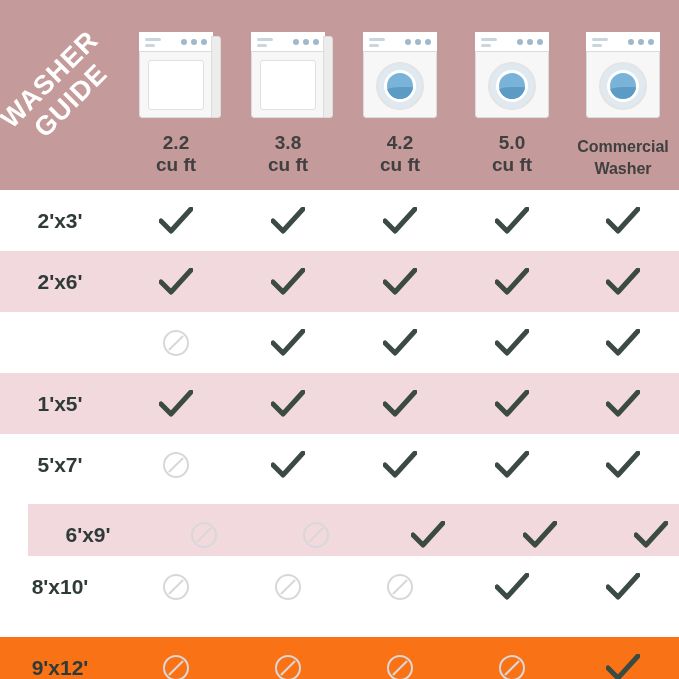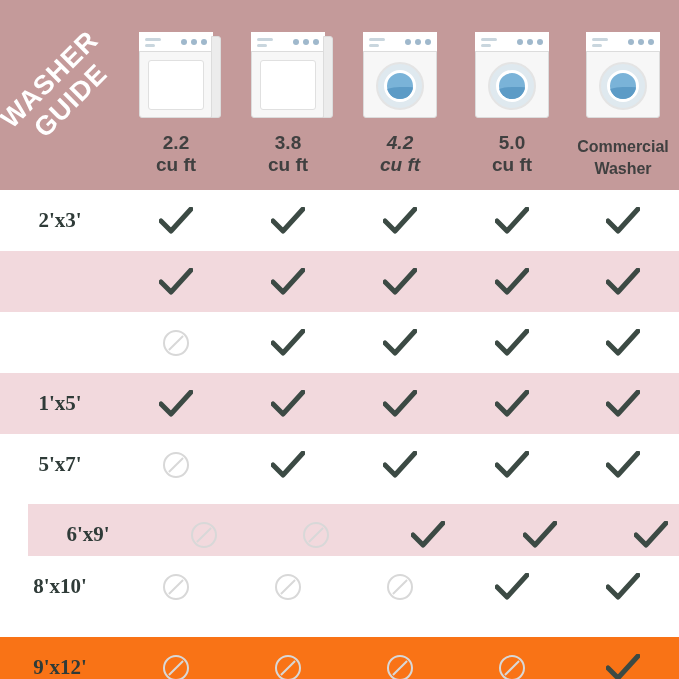--- a/index.html
+++ b/index.html
@@ -84,21 +84,20 @@
     line-height: 22px;
   }
 
   
   .row {
     position: absolute;
     left: 0;
     width: 679px;
     height: 61px;
     box-sizing: border-box;
-    font-family: Liberation Serif, serif;
   }
   .row.odd  { background: #ffffff; }
   .row.even { background: #f2d9dd; }
   .row.last { background: #f97316; margin-top: 20px; }
 
   .row .label {
     position: absolute;
     left: 0; top: 0;
     width: 120px;
     height: 61px;
@@ -258,21 +257,21 @@
                 <div class="wknob" style="right:16px"></div>
                 <div class="wknob" style="right:6px"></div>
               </div>
               <div class="wdoor-square"></div>
               <div class="wside"></div>
             </div>
           </div>
           <div class="cap">3.8
 cu ft</div>
         </div>
-        <div class="hcol" style="left: 344px; font-style: italic;">
+        <div class="hcol" style="left: 344px;">
           <div class="icon-wrap">
             <div class="washer">
               <div class="wbody"></div>
               <div class="wtop">
                 <div class="wdash"></div>
                 <div class="wdash2"></div>
                 <div class="wknob" style="right:26px"></div>
                 <div class="wknob" style="right:16px"></div>
                 <div class="wknob" style="right:6px"></div>
               </div>
@@ -358,20 +357,21 @@
         </div>
         <div class="cell" style="left: 567px;">
           <div class="check">
             <svg width="34" height="28" viewBox="0 0 34 28">
               <path d="M2 14 L12 24 L32 2" fill="none" stroke="#3c4a44" stroke-width="5" stroke-linecap="round" stroke-linejoin="round"></path>
             </svg>
           </div>
         </div>
       </div>
       <div class="row even" style="top: 251px;">
+        <div class="label">2'x6'</div>
         <div class="cell" style="left: 120px;">
           <div class="check">
             <svg width="34" height="28" viewBox="0 0 34 28">
               <path d="M2 14 L12 24 L32 2" fill="none" stroke="#3c4a44" stroke-width="5" stroke-linecap="round" stroke-linejoin="round"></path>
             </svg>
           </div>
         </div>
         <div class="cell" style="left: 232px;">
           <div class="check">
             <svg width="34" height="28" viewBox="0 0 34 28">

